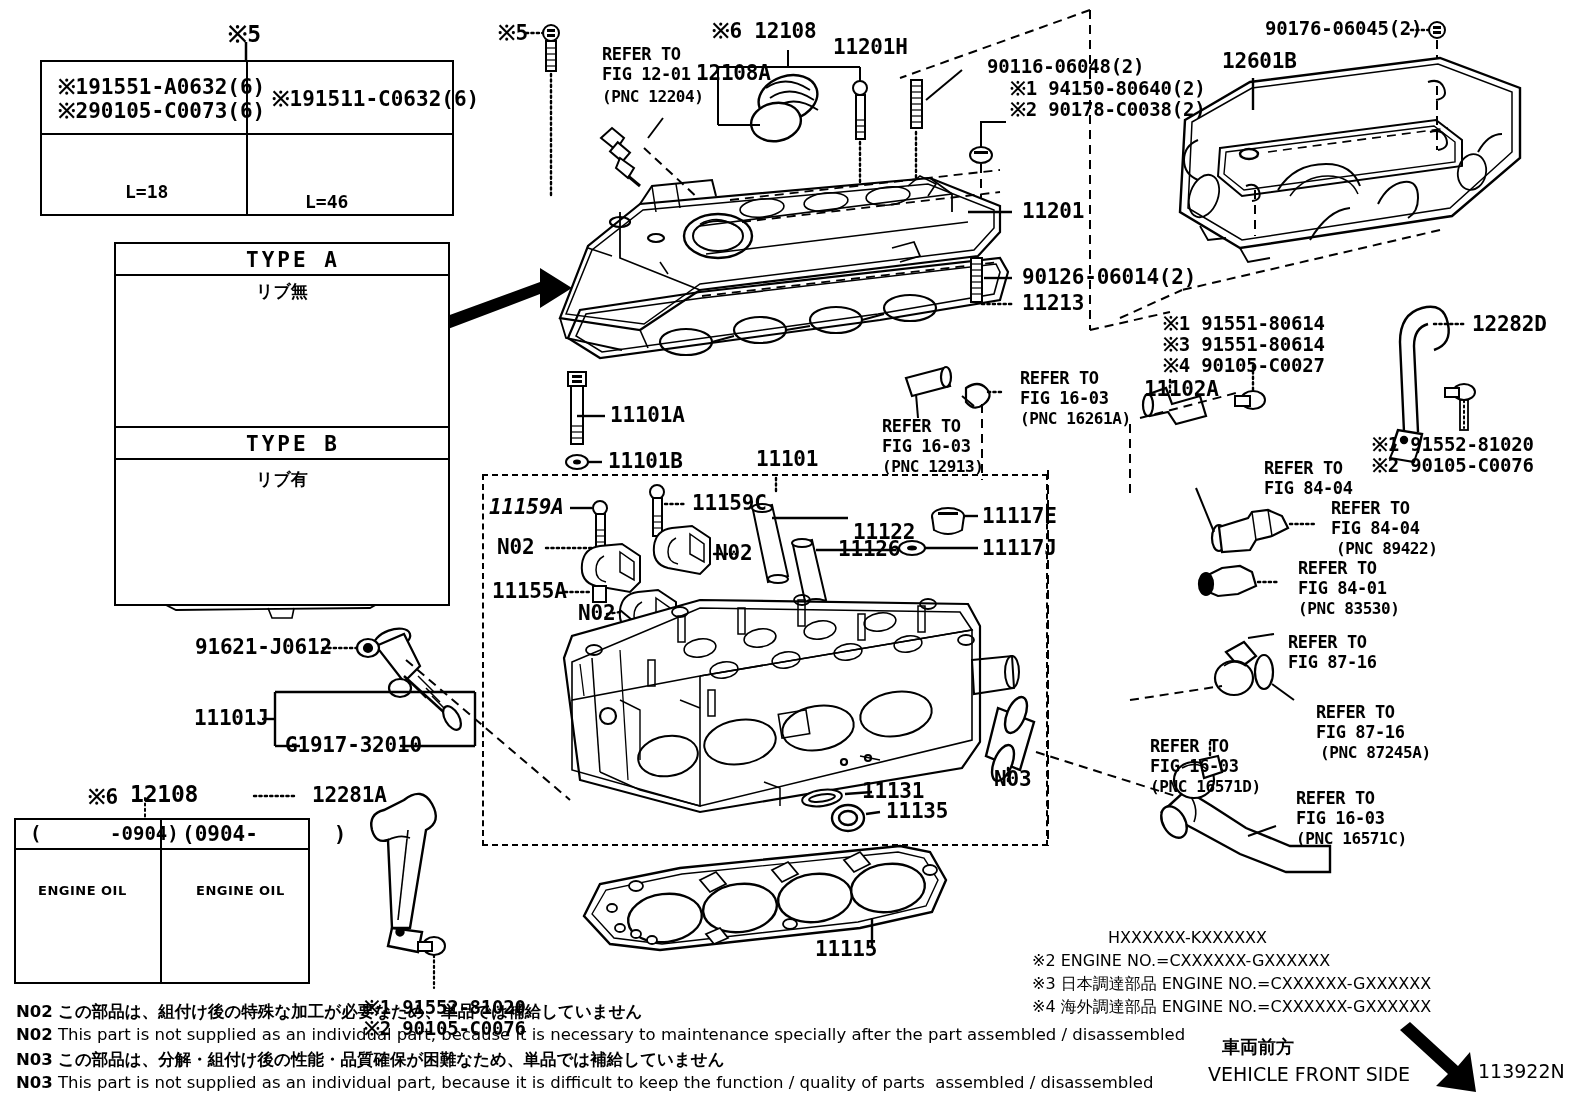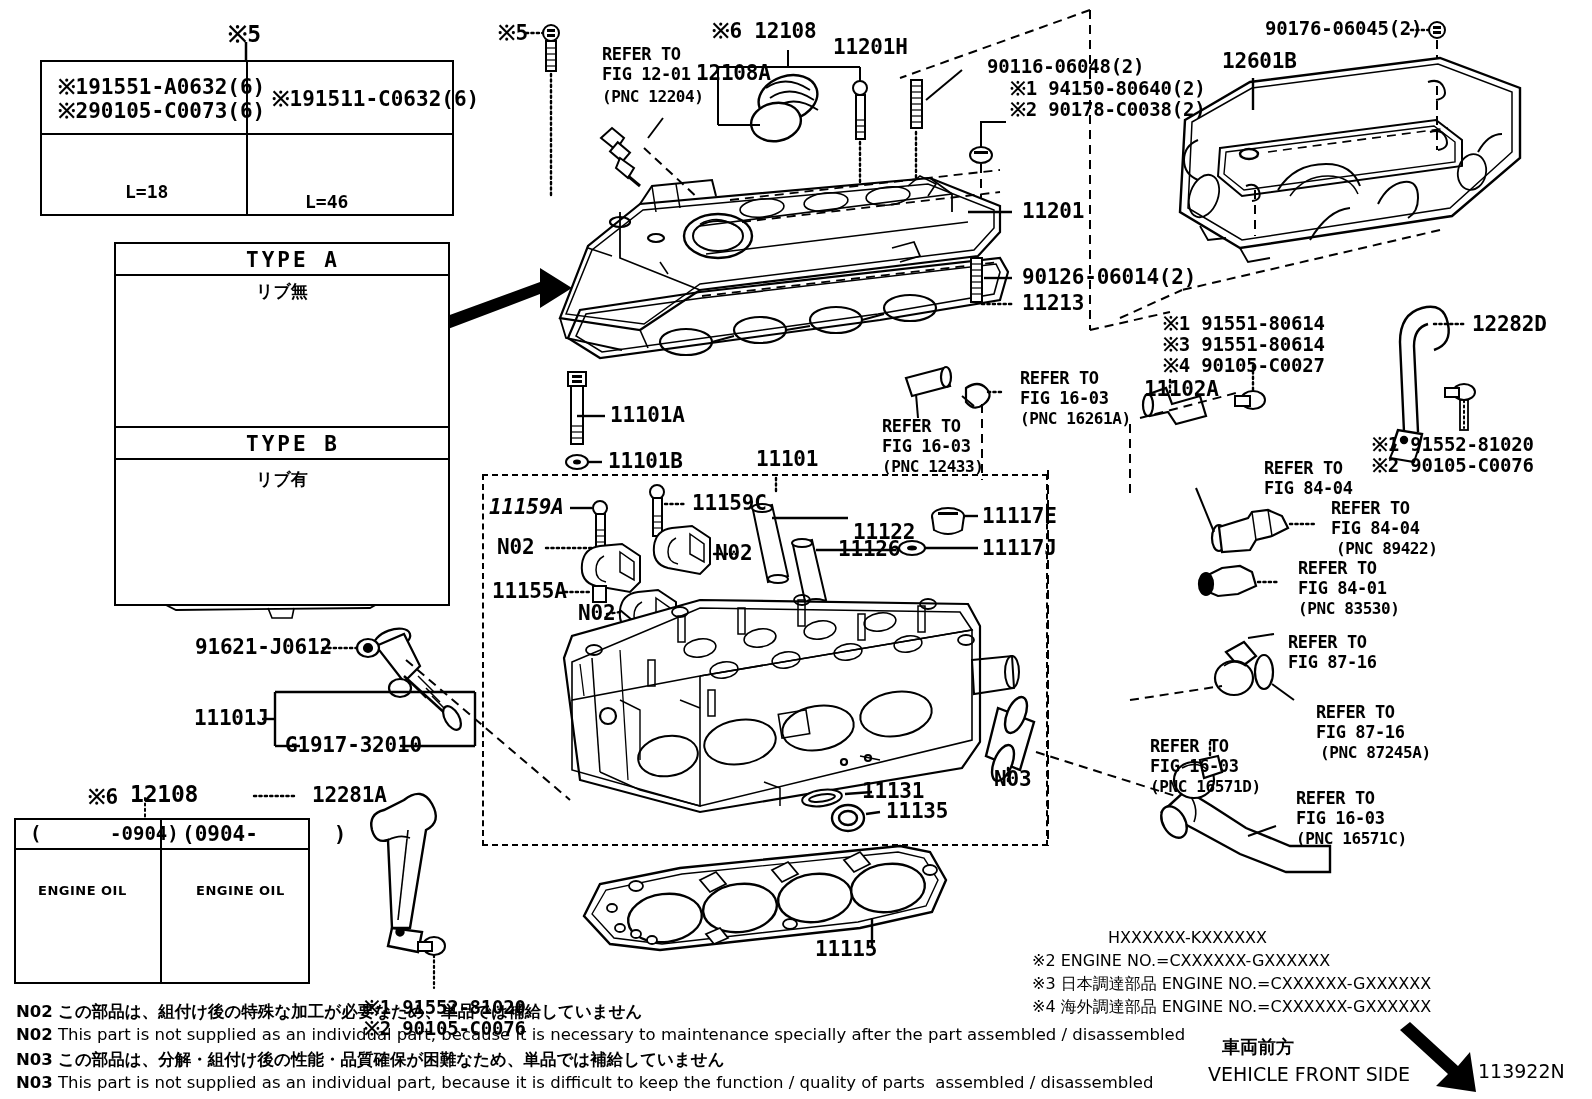--- a/index.html
+++ b/index.html
@@ -714,21 +714,21 @@
 <div class="lbl mono pn" style="left:1144px;top:378px;">11102A</div>
 <div class="lbl mono pn" style="left:1472px;top:313px;">12282D</div>
 <div class="lbl mono pn-sm" style="left:1372px;top:434px;">※1 91552-81020</div>
 <div class="lbl mono pn-sm" style="left:1372px;top:455px;">※2 90105-C0076</div>
 
 <div class="lbl mono pn" style="left:610px;top:404px;">11101A</div>
 <div class="lbl mono pn" style="left:608px;top:450px;">11101B</div>
 <div class="lbl mono pn" style="left:756px;top:448px;">11101</div>
 <div class="lbl refer" style="left:866px;top:416px;">REFER TO
 FIG 16-03</div>
-<div class="lbl refer pnc" style="left:866px;top:458px;font-size:16px;">(PNC 12433)</div>
+<div class="lbl refer pnc" style="left:866px;top:458px;font-size:16px;">(PNC 12913)</div>
 <div class="lbl refer" style="left:1004px;top:368px;">REFER TO
 FIG 16-03</div>
 <div class="lbl refer pnc" style="left:1004px;top:410px;font-size:16px;">(PNC 16261A)</div>
 
 <div class="lbl refer" style="left:1248px;top:458px;">REFER TO
 FIG 84-04</div>
 <div class="lbl refer" style="left:1315px;top:498px;">REFER TO
 FIG 84-04</div>
 <div class="lbl refer pnc" style="left:1320px;top:540px;font-size:16px;">(PNC 89422)</div>
 <div class="lbl refer" style="left:1282px;top:558px;">REFER TO

